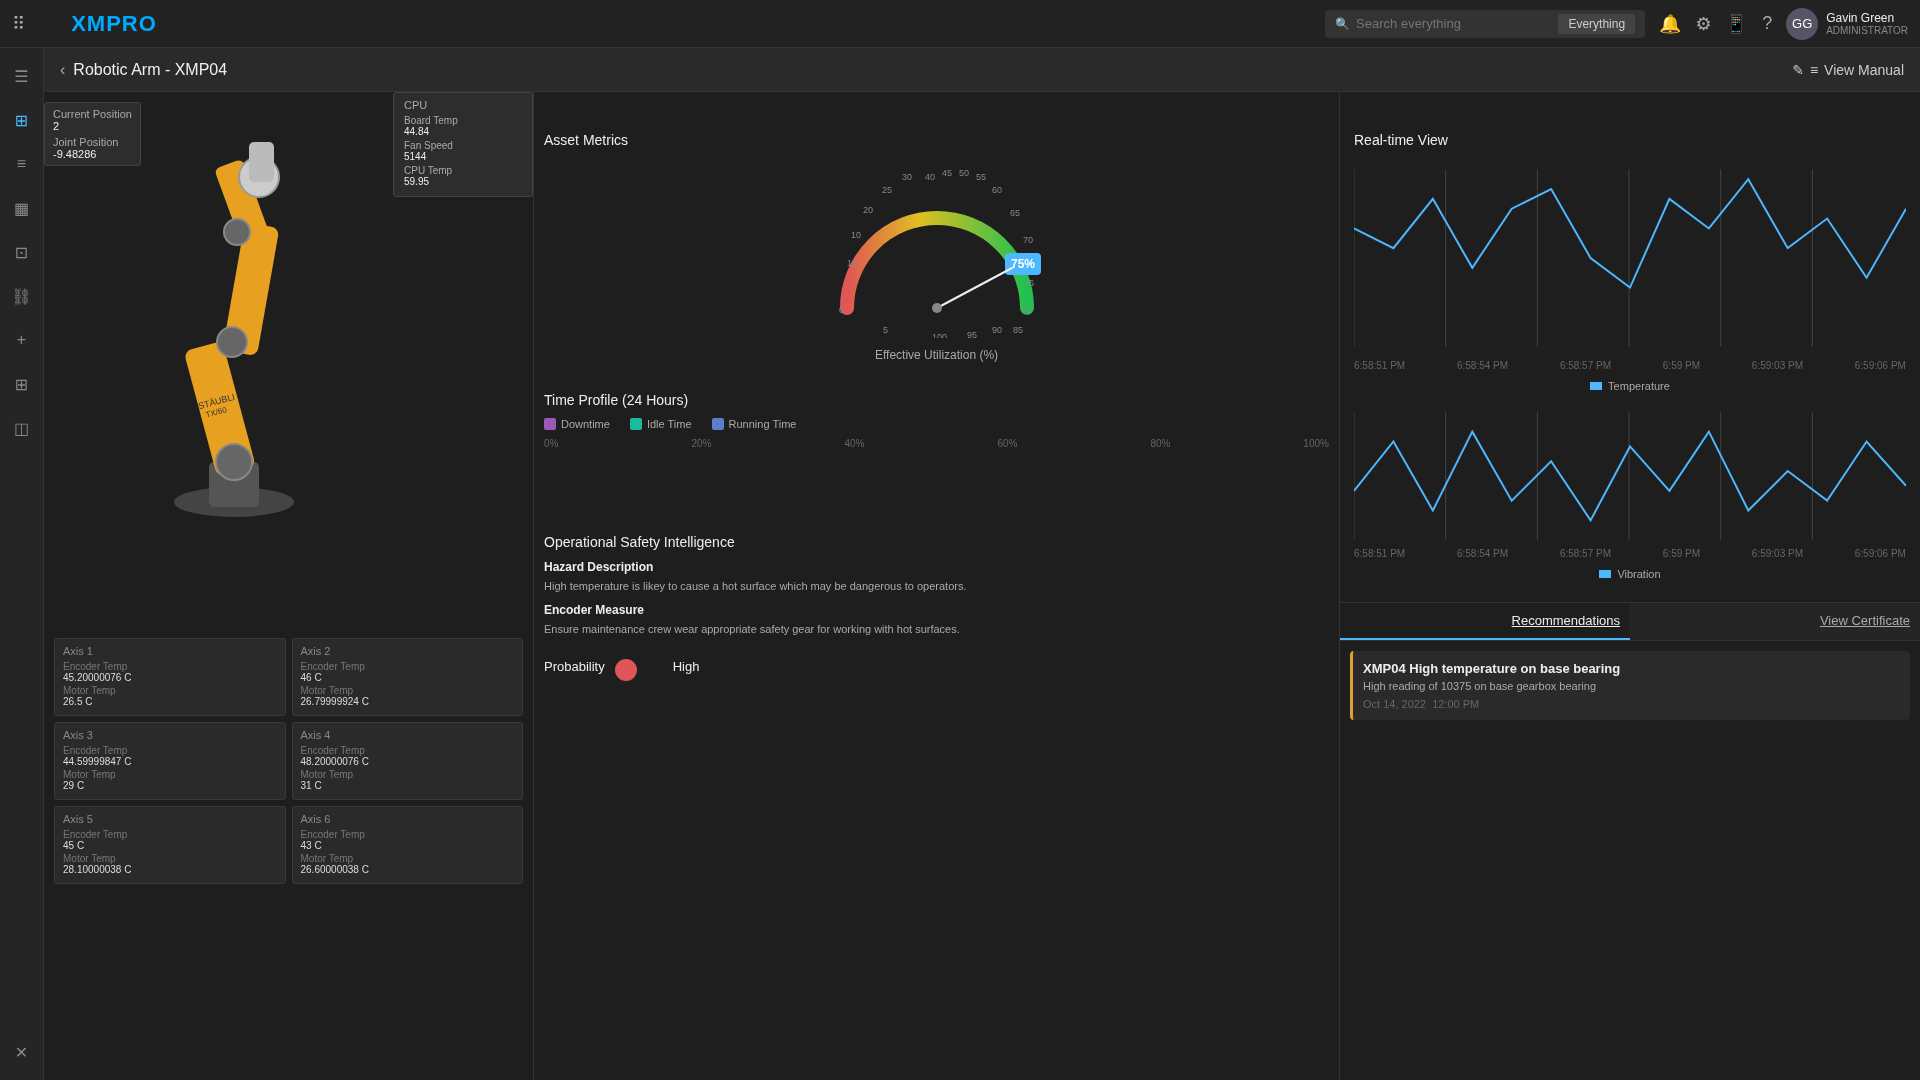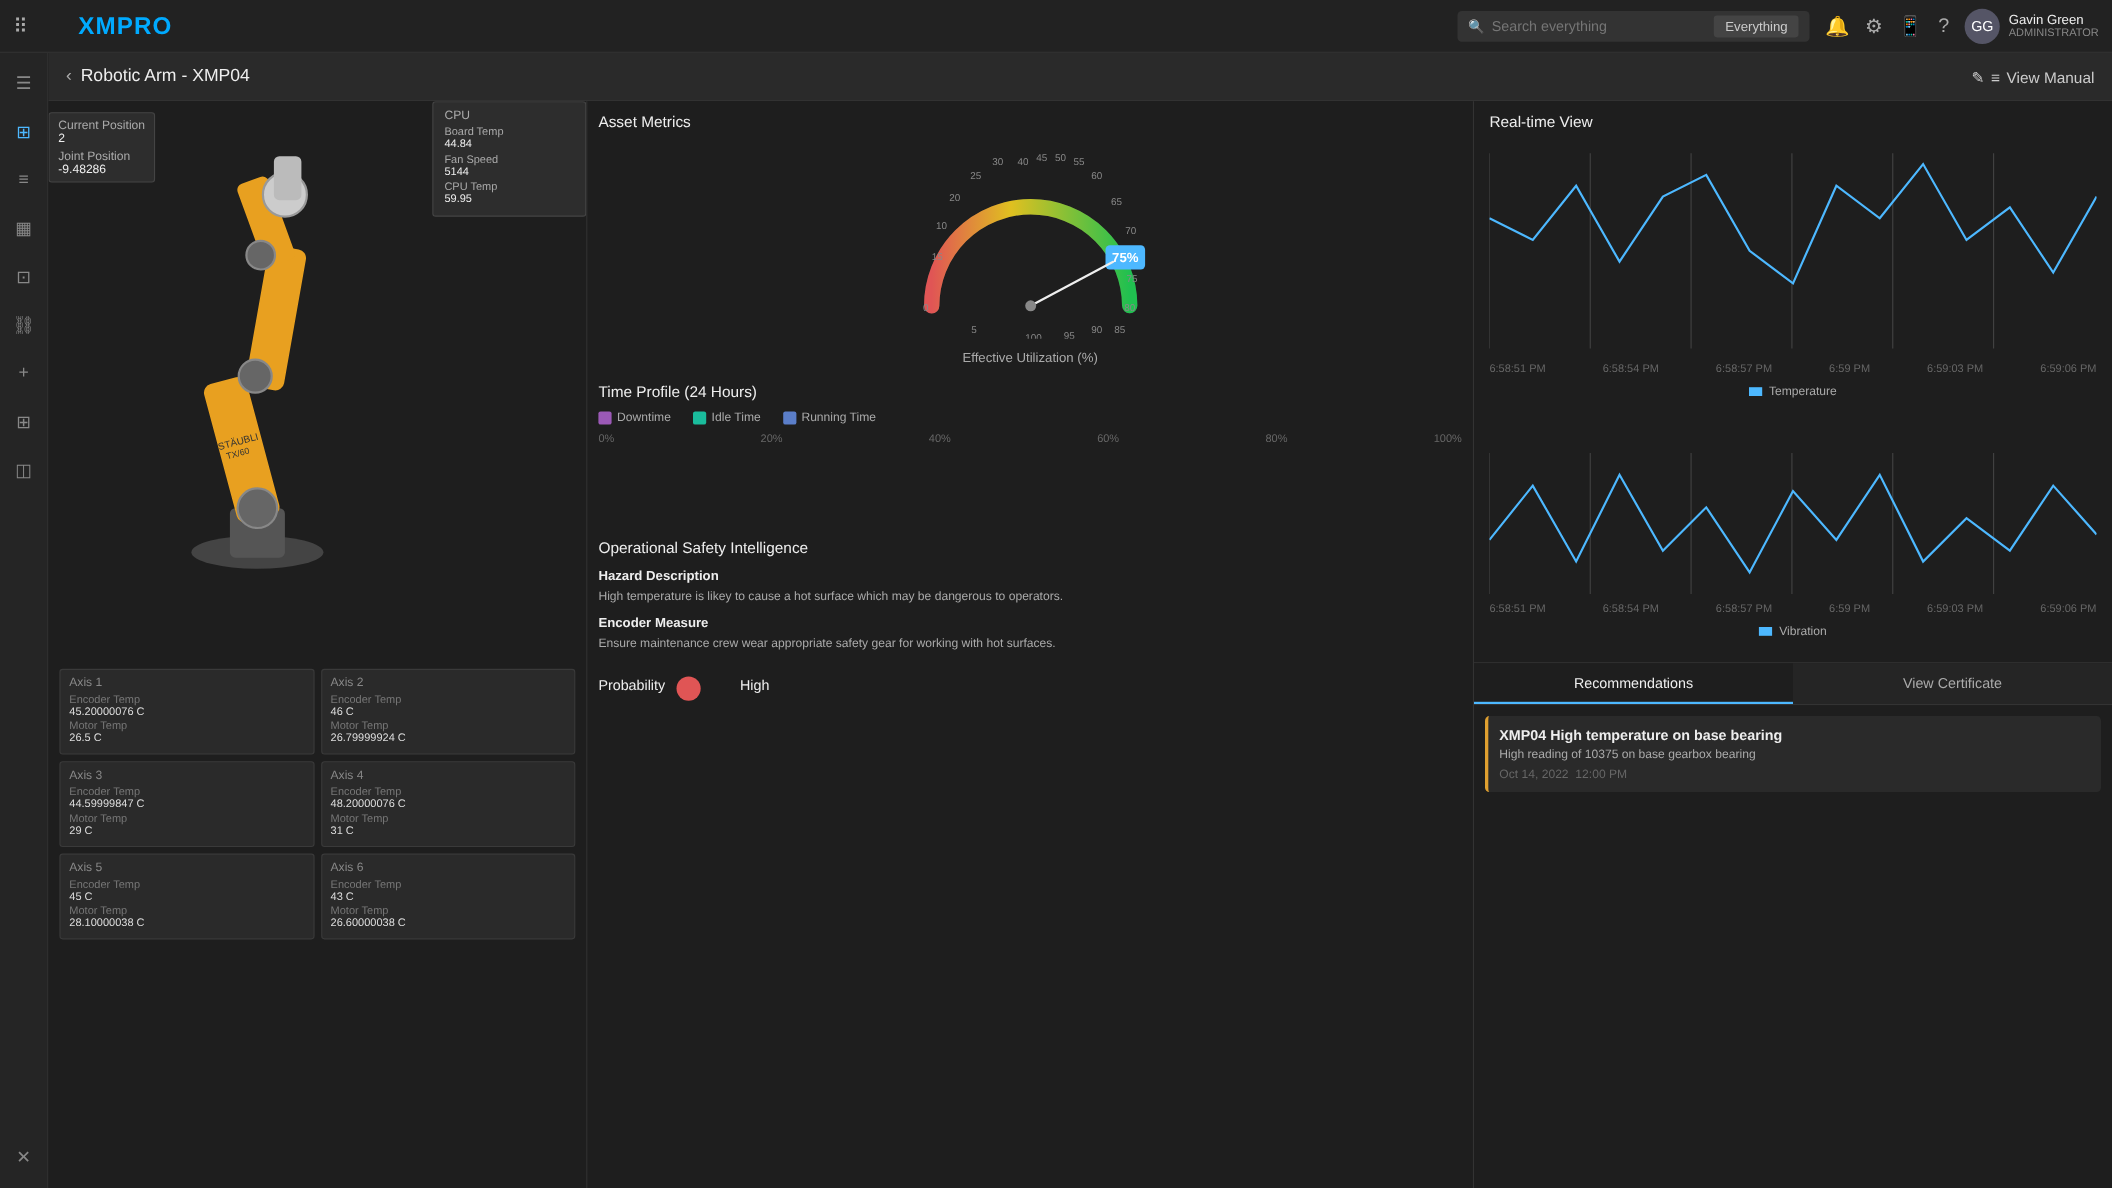--- a/index.html
+++ b/index.html
@@ -156,20 +156,21 @@
       border-right: 1px solid #333;
       padding: 10px;
       overflow-y: auto;
       position: relative;
     }
     .section-title {
       color: #eee;
       font-size: 14px;
       font-weight: 500;
       margin-bottom: 10px;
+      margin-top: 30px;
     }
     .robot-img {
       width: 320px;
       height: 440px;
       position: absolute;
       left: 30px;
       top: 0;
       display: flex;
       align-items: center;
       justify-content: center;
@@ -358,25 +359,26 @@
       display: flex;
       flex-direction: column;
     }
     .rec-tabs {
       display: flex;
       border-bottom: 1px solid #333;
     }
     .rec-tab {
       flex: 1;
       padding: 10px;
-      text-align: center;
+      text-align: right;
       font-size: 13px;
       color: #aaa;
       cursor: pointer;
       background: #252525;
+      text-decoration: underline;
     }
     .rec-tab.active {
       color: #eee;
       background: #1e1e1e;
       border-bottom: 2px solid #4db8ff;
     }
     .rec-content {
       padding: 10px;
       flex: 1;
       overflow-y: auto;

